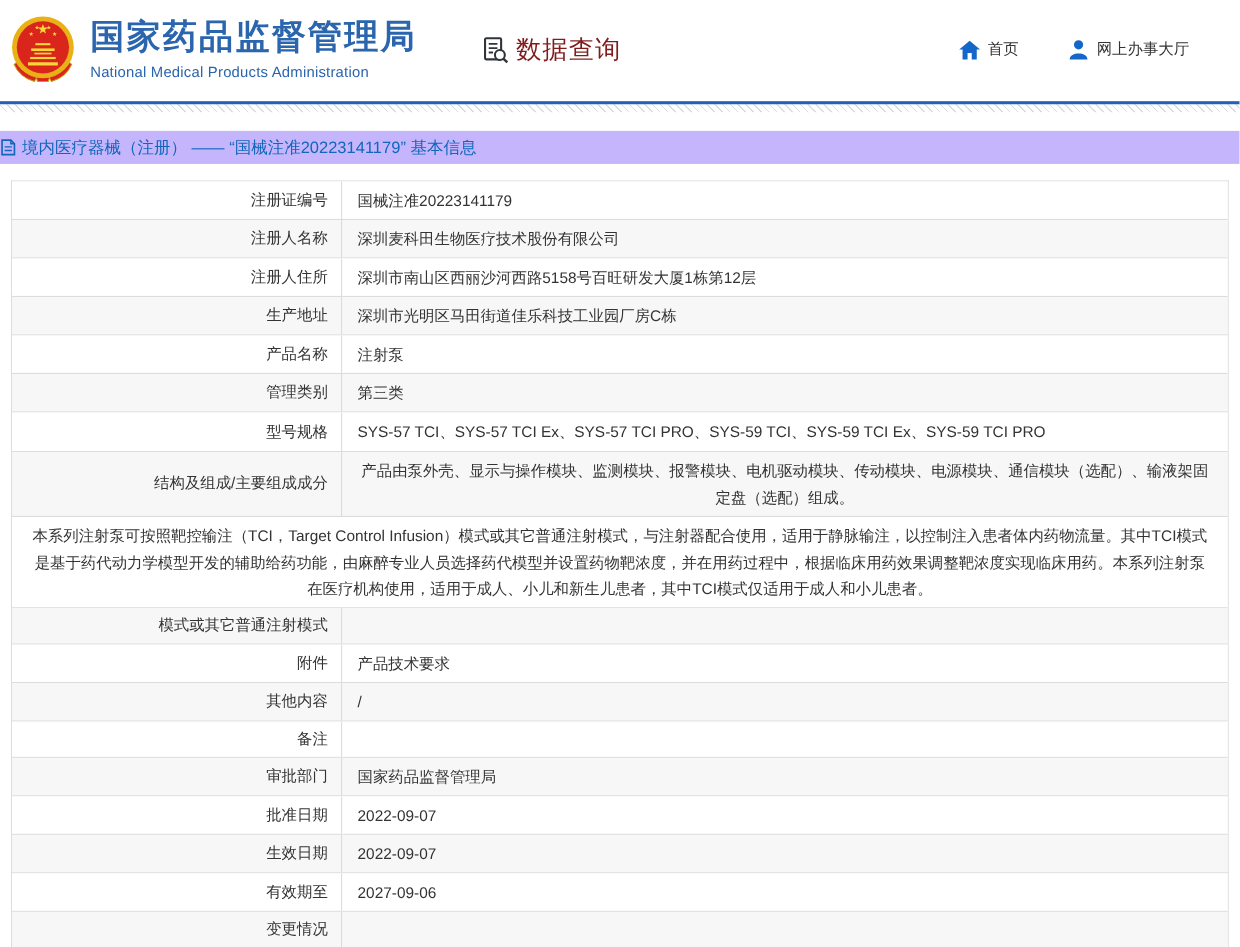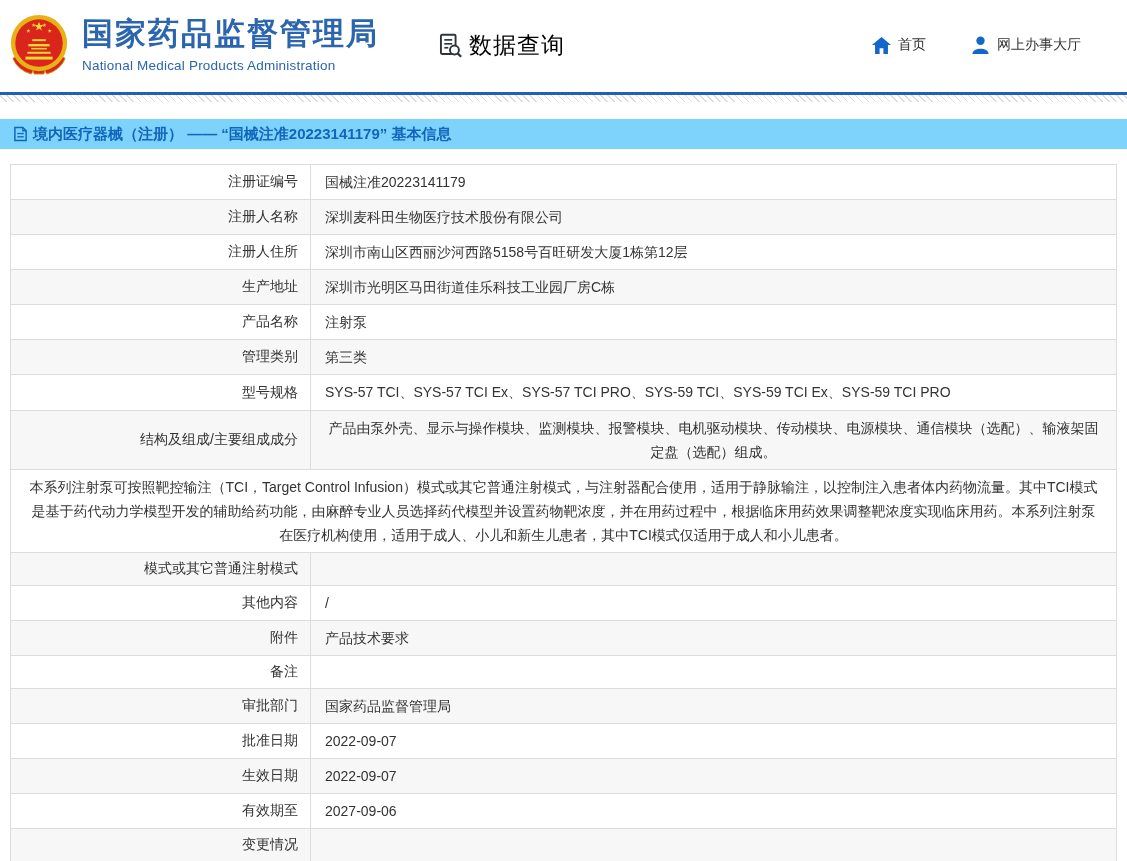--- a/index.html
+++ b/index.html
@@ -6,32 +6,32 @@
   html, body { width: 1127px; height: 861px; background: #fff; overflow: hidden;
     font-family: "Liberation Sans", "DejaVu Sans", sans-serif; }
 
   
   .header { display: flex; align-items: center; height: 92px; padding: 8px 46px 10px 8px; }
   .logo { width: 62px; height: 62px; flex: 0 0 auto; cursor: pointer; }
   .org-block { margin-left: 12px; }
   .org-zh { font-size: 31px; font-weight: bold; color: #2a65ae; letter-spacing: 2px; line-height: 1.1; }
   .org-en { font-size: 13.5px; color: #2a65ae; margin-top: 6px; letter-spacing: 0.2px; }
   .section-link { margin-left: 58px; display: flex; align-items: center; gap: 5px; cursor: pointer; }
-  .section-label { font-size: 23px; color: #000000; letter-spacing: 1px; }
+  .section-label { font-size: 23px; color: #7f1d1d; letter-spacing: 1px; }
   .nav { margin-left: auto; display: flex; gap: 44px; }
   .nav-item { display: flex; flex-direction: row; align-items: center; gap: 6px; cursor: pointer; }
   .nav-label { font-size: 14px; color: #333; white-space: nowrap; }
 
   .divider-blue { height: 3px; background: #2160b4; }
   .divider-hatch { height: 7px;
     background: repeating-linear-gradient(45deg, #ffffff 0 4px, #dcdcdc 4px 5px); }
 
   
-  .page-title { margin-top: 17px; height: 30px; background: #7dd3fc; display: flex;
-    align-items: center; padding-left: 13px; gap: 5px; font-weight: bold; }
+  .page-title { margin-top: 17px; height: 30px; background: #c4b5fd; display: flex;
+    align-items: center; gap: 5px; }
   .page-title-text { font-size: 15px; color: #1166bb; }
 
   
   .info-table { margin: 15px 10px 0 10px; border: 1px solid #dcdcdc; border-bottom: none; }
   .trow { display: flex; border-bottom: 1px solid #dcdcdc; min-height: 33px; background: #fff; }
   .trow:nth-child(even) { background: #f7f7f7; }
   .tlabel { width: 300px; flex: 0 0 300px; border-right: 1px solid #dcdcdc;
     display: flex; align-items: center; justify-content: flex-end;
     padding: 5px 12px; font-size: 14px; color: #333; text-align: right; }
   .tvalue { flex: 1; display: flex; align-items: center; padding: 5px 14px;
@@ -182,36 +182,36 @@
     <div class="tlabel">
         <span class="label-inner">
           <span class="label-text">模式或其它普通注射模式</span>
         </span>
       </div>
     <div class="tvalue"></div>
   </div>
     <div class="trow">
     <div class="tlabel">
         <span class="label-inner">
+          <span class="label-text">附件</span>
+        </span>
+      </div>
+    <div class="tvalue">产品技术要求</div>
+  </div>
+    <div class="trow">
+    <div class="tlabel">
+        <span class="label-inner">
           <span class="label-text">其他内容</span>
         </span>
       </div>
     <div class="tvalue">/</div>
   </div>
     <div class="trow">
     <div class="tlabel">
         <span class="label-inner">
-          <span class="label-text">附件</span>
-        </span>
-      </div>
-    <div class="tvalue">产品技术要求</div>
-  </div>
-    <div class="trow">
-    <div class="tlabel">
-        <span class="label-inner">
           <span class="label-text">备注</span>
         </span>
       </div>
     <div class="tvalue"></div>
   </div>
     <div class="trow">
     <div class="tlabel">
         <span class="label-inner">
           <span class="label-text">审批部门</span>
         </span>

